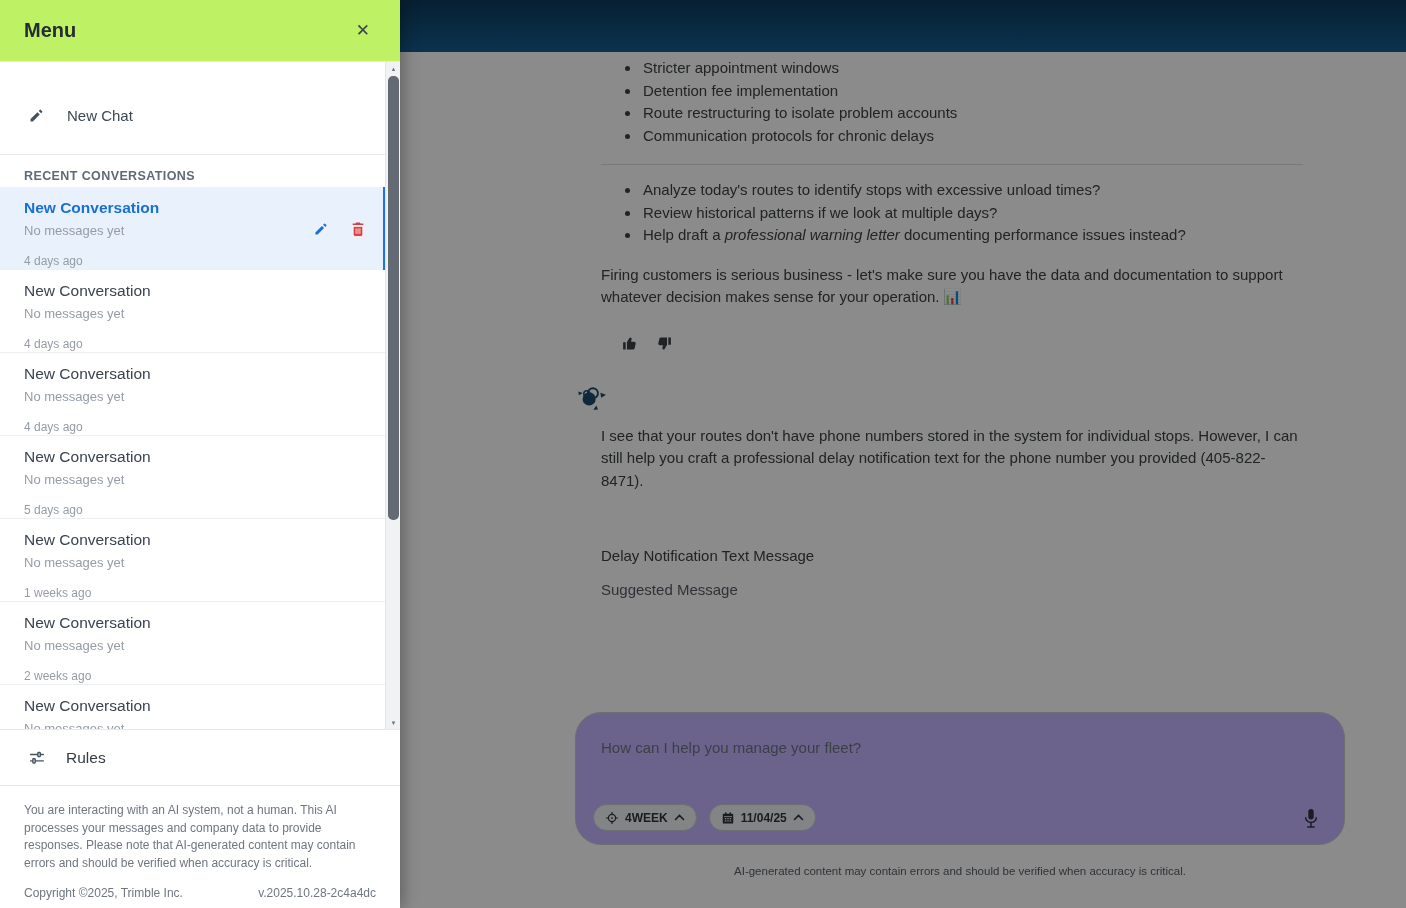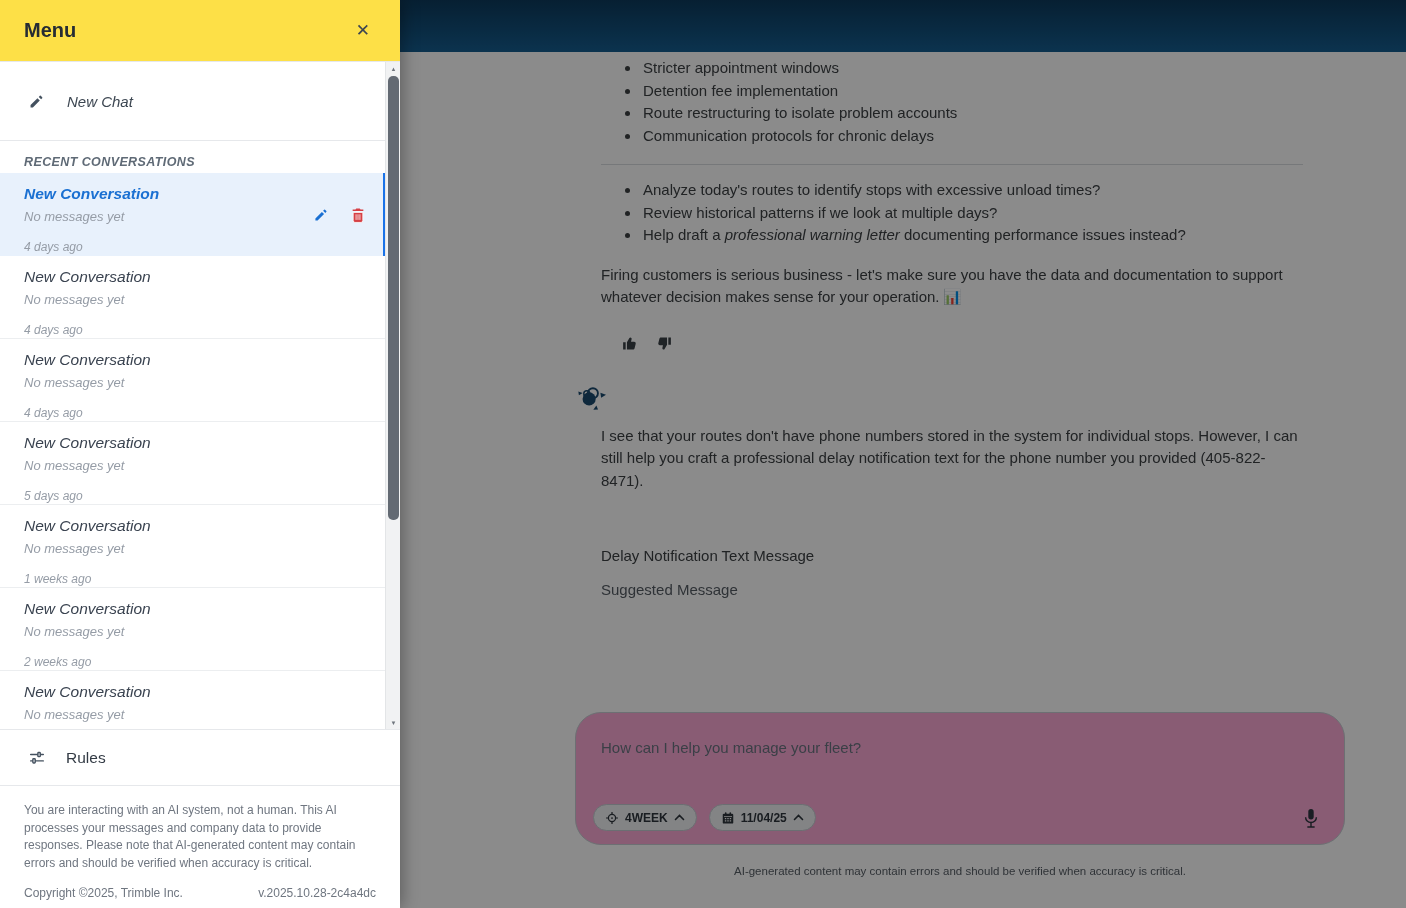--- a/index.html
+++ b/index.html
@@ -23,46 +23,46 @@
   .fb-btn { width:18px; height:18px; color:#3a4045; cursor:pointer; background:none; border:none; padding:0; }
   .bubble { margin-top:40px; margin-left:auto; width:fit-content; max-width:694px;
     background:#d9e1e9; border-radius:8px; padding:13px 18px; color:#2e3338; line-height:21.5px; }
   .avatar { margin-top:29px; margin-left:-26px; width:32px; height:30px; }
   .reply { margin-top:13px; width:706px; }
   .reply-heading { margin-top:53px; }
   .clipped-line { margin-top:11px; color:#555c63; }
 
   
   .composer { position:absolute; left:575px; top:712px; width:770px; height:133px;
-    background:#f9a8d4; border:1px solid #c6cbd1; border-radius:26px; z-index:5; }
+    background:#c4b5fd; border:1px solid #c6cbd1; border-radius:26px; z-index:5; }
   .composer-input { position:absolute; left:25px; top:26px; width:600px; border:none; outline:none;
     background:transparent; font-family:inherit; font-size:15px; color:#3c4043; }
   .composer-input::placeholder { color:#6b7480; opacity:1; }
   .composer-row { position:absolute; left:17px; bottom:13px; display:flex; gap:12px; align-items:center; }
   .pill { display:flex; align-items:center; gap:6px; height:27px; padding:0 11px;
     background:#eef0f2; border:1px solid #c3c9cf; border-radius:14px;
     font-size:12px; font-weight:700; color:#2e353c; cursor:pointer; }
   .mic-btn { position:absolute; right:22px; bottom:14px; width:20px; height:24px;
     background:none; border:none; padding:0; color:#2f3640; cursor:pointer; }
   .footer-note { position:absolute; left:575px; top:865px; width:770px; text-align:center;
     font-size:11.5px; color:#565d64; z-index:2; }
 
   
   .backdrop { position:absolute; inset:0; background:rgba(0,0,0,0.45); z-index:50; }
 
   
   .drawer { position:absolute; left:0; top:0; width:400px; height:908px; background:#fff;
     z-index:100; box-shadow:2px 0 16px rgba(0,0,0,0.35); }
-  .drawer-header { height:62px; background:#fde047; border-bottom:1px solid #e6e8eb;
+  .drawer-header { height:62px; background:#bef264; border-bottom:1px solid #e6e8eb;
     display:flex; align-items:center; justify-content:space-between; padding:0 30px 0 24px; }
   .drawer-title { font-size:20px; font-weight:700; color:#262c33; }
   .close-btn { background:none; border:none; font-size:17px; color:#3e4651; cursor:pointer; line-height:1; }
 
   .scrollarea { position:relative; height:668px; border-bottom:1px solid #e6e8eb; overflow:hidden; }
-  .scroll-content { position:absolute; left:0; top:0; right:15px;font-style:italic; }
+  .scroll-content { position:absolute; left:0; top:14px; right:15px; }
 
   .newchat-row { height:79px; display:flex; align-items:center; gap:22px; padding-left:28px;
     border-bottom:1px solid #e6e8eb; cursor:pointer; }
   .newchat-label { font-size:15px; color:#3d4752; }
   .recent-header { padding:14px 0 0 24px; height:32px; font-size:12.5px; font-weight:700;
     letter-spacing:0.4px; color:#5f6a76; }
 
   .conv-item { position:relative; height:83px; padding:12px 60px 0 24px; border-bottom:1px solid #eceef0; cursor:pointer; }
   .conv-item.selected { background:#e8f1fc; border-bottom:none; }
   .conv-item.selected::after { content:""; position:absolute; right:-2px; top:0; bottom:0; width:4px; background:#1a73e8; }

